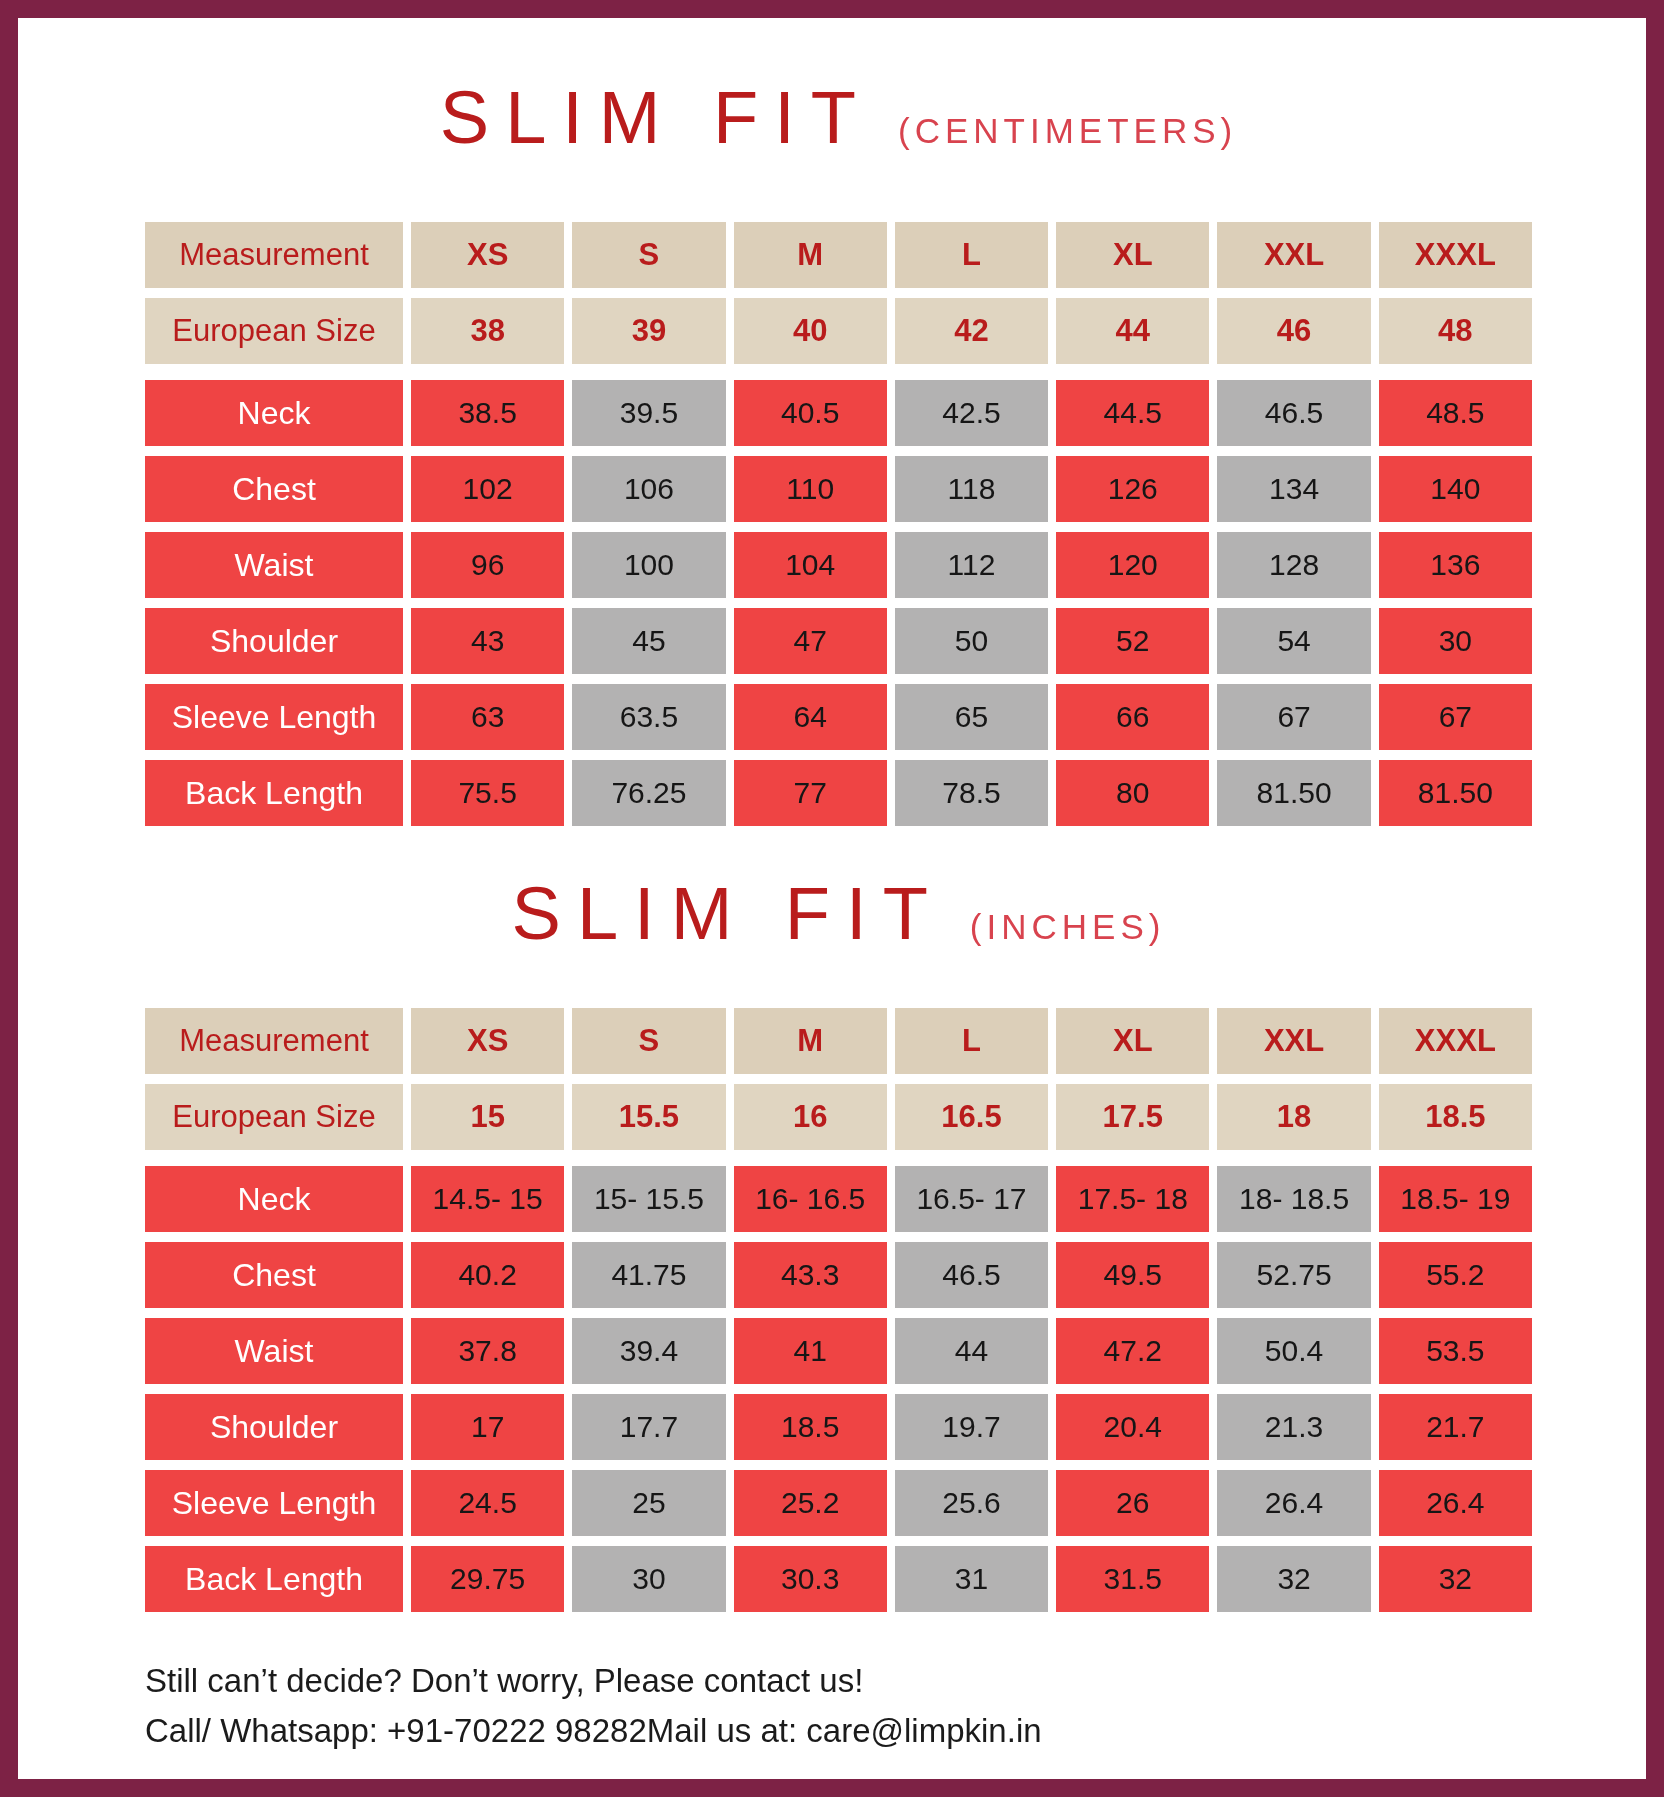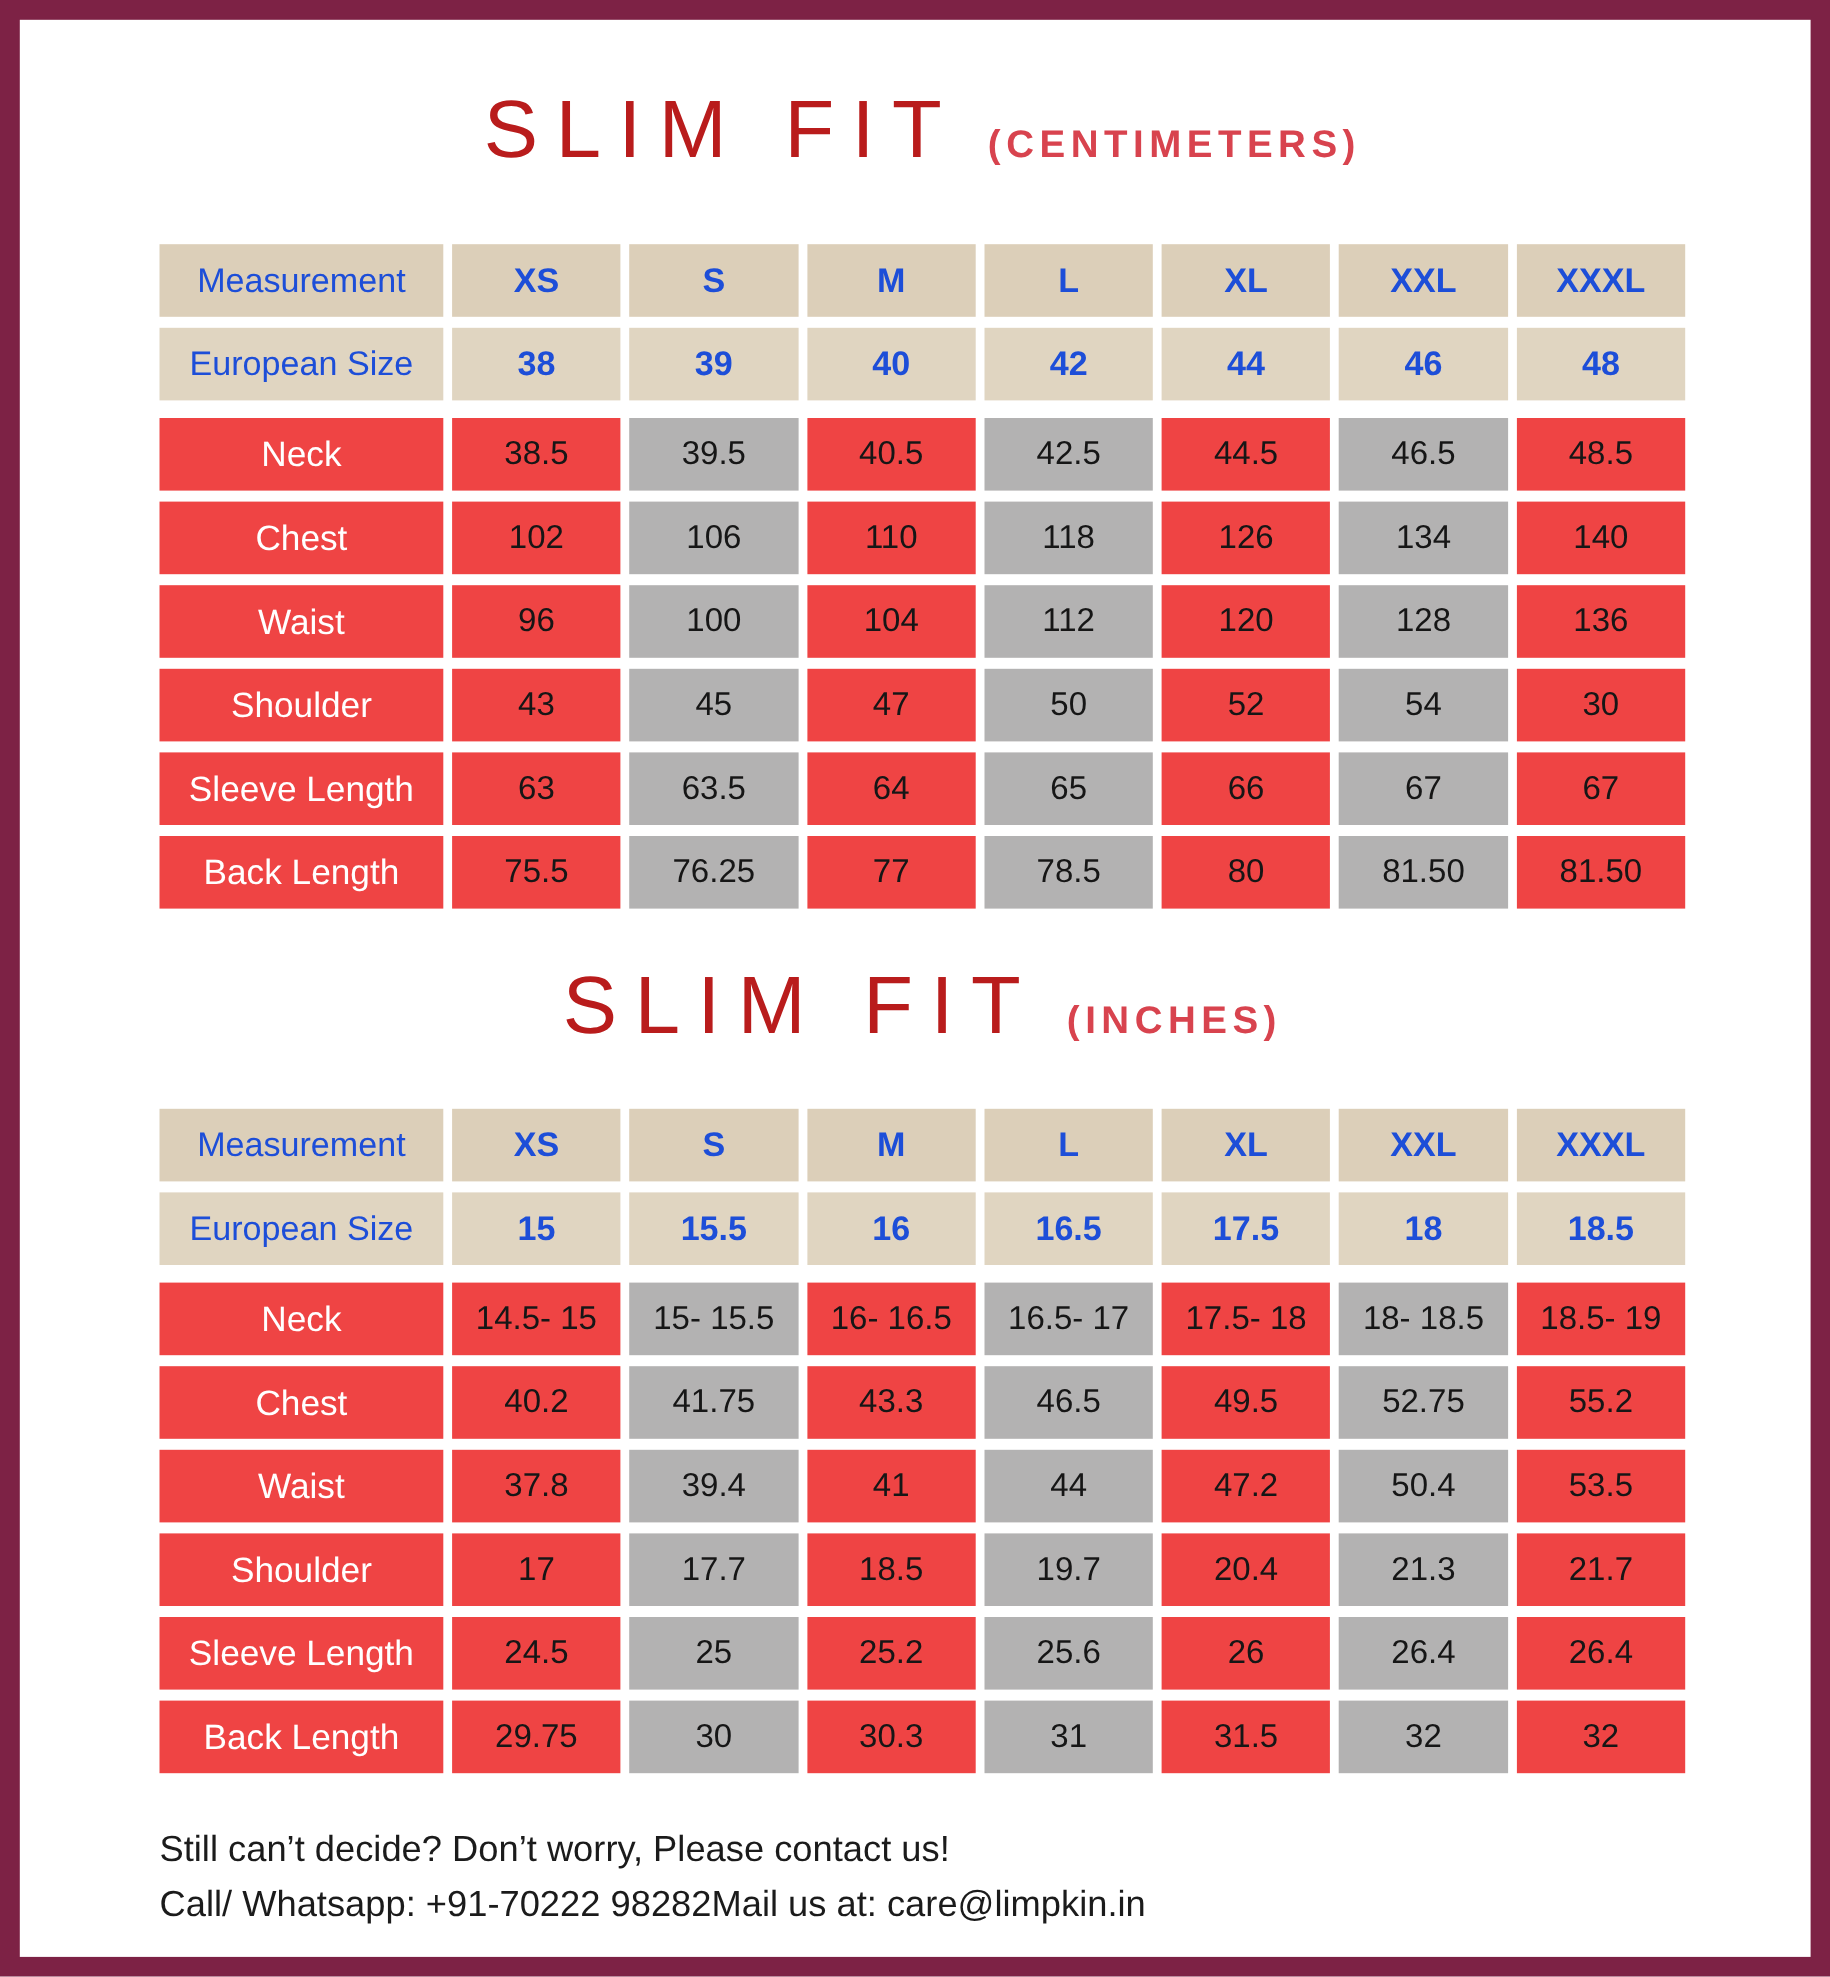--- a/index.html
+++ b/index.html
@@ -24,21 +24,21 @@
   .title-main{
     font-size:74px;
     letter-spacing:16px;
     color:#b91c1c;
     font-weight:400;
   }
   .title-unit{
     font-size:35px;
     letter-spacing:5px;
     color:#d8434e;
-    font-weight:700;
+    font-weight:400;
     margin-left:26px;
   }
   .t1{margin-top:6px;margin-bottom:40px;}
   .t2{margin-top:38px;margin-bottom:30px;}
 
   
   .size-table{width:100%;}
   .tbl-head,.tbl-body{
     display:grid;
     grid-template-columns:258px repeat(7,1fr);
@@ -47,21 +47,21 @@
   }
   .tbl-body{margin-top:16px;}
   .cell{
     height:66px;
     display:flex;
     align-items:center;
     justify-content:center;
     font-size:30px;
     color:#161616;
   }
-  .head-cell{background:#dccfb9;color:#1d4ed8;}
+  .head-cell{background:#dccfb9;color:#b91c1c;}
   .head-cell.corner{font-size:31px;}
   .head-cell.size{font-weight:700;font-size:31px;}
   .euro-row{background:#e0d5c1;}
   .label-cell{
     background:#ef4444;
     color:#ffffff;
     font-size:32px;
   }
   .data-cell.light{background:#ef4444;}
   .data-cell.dark{background:#b3b2b2;}

